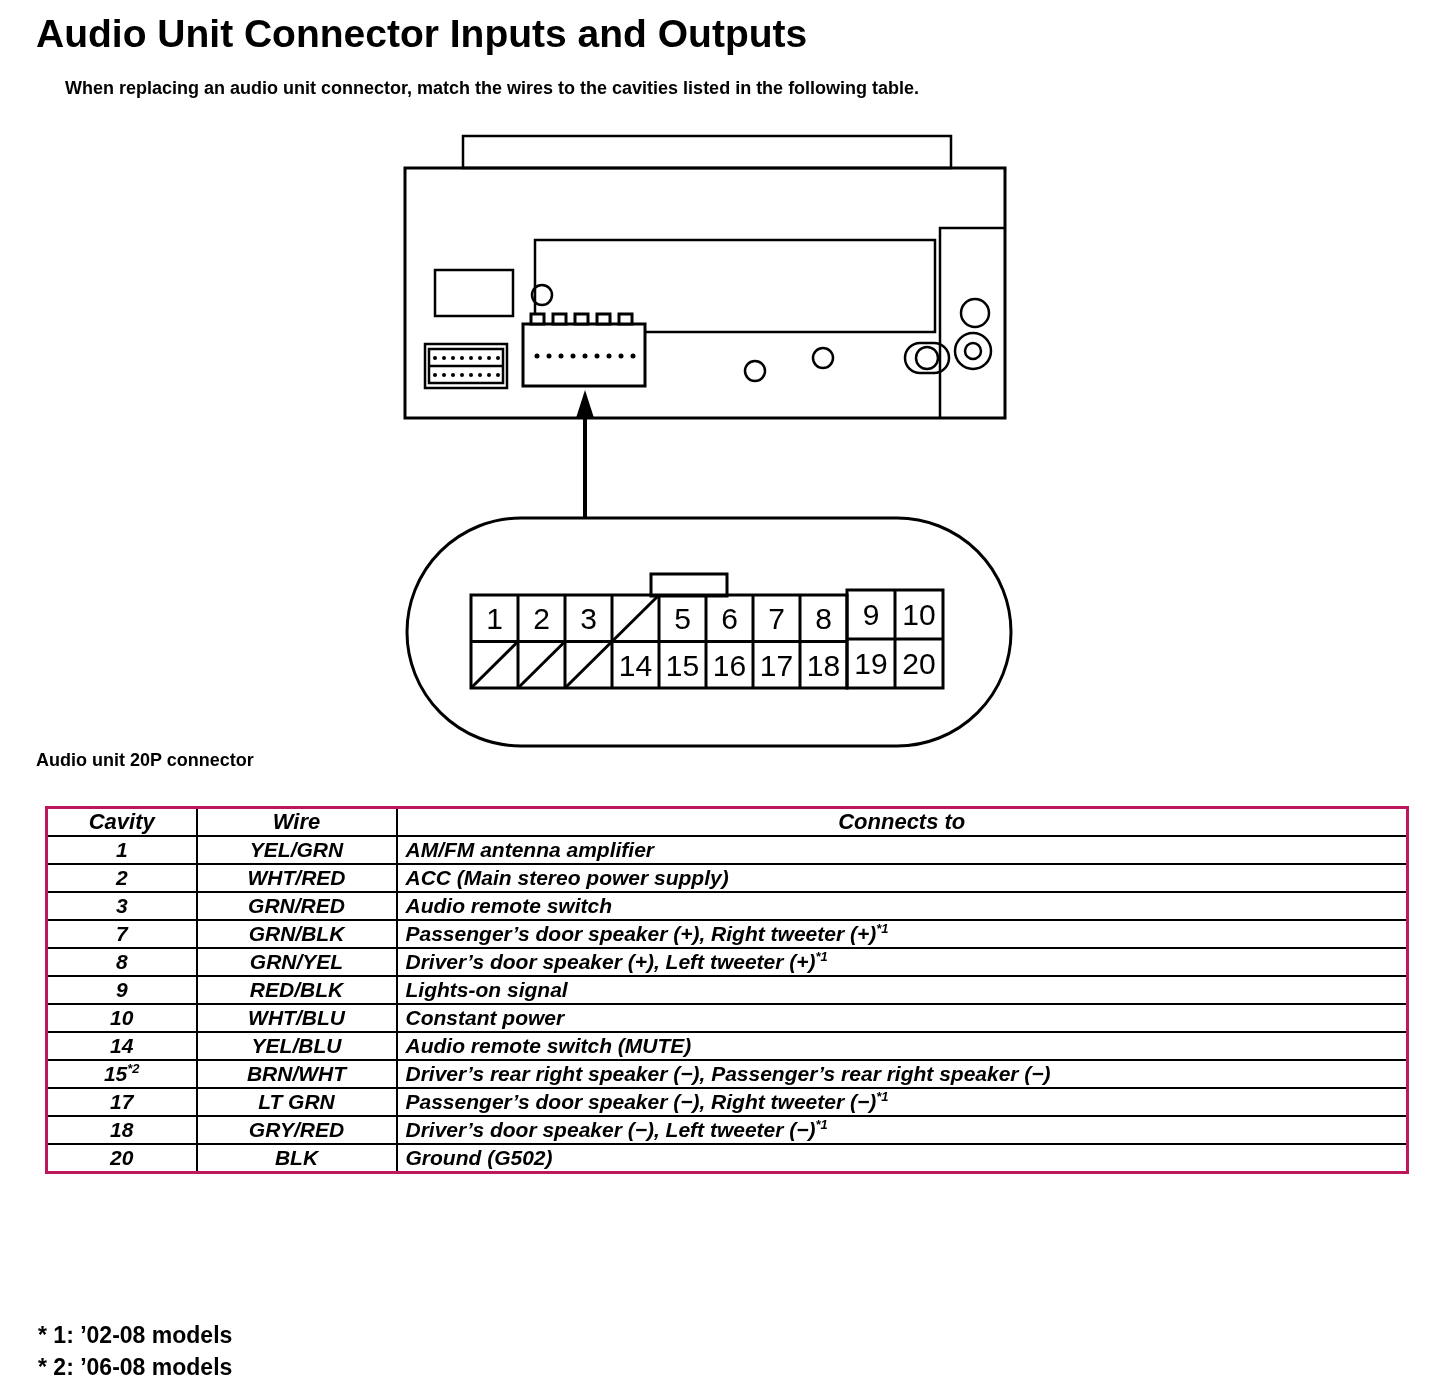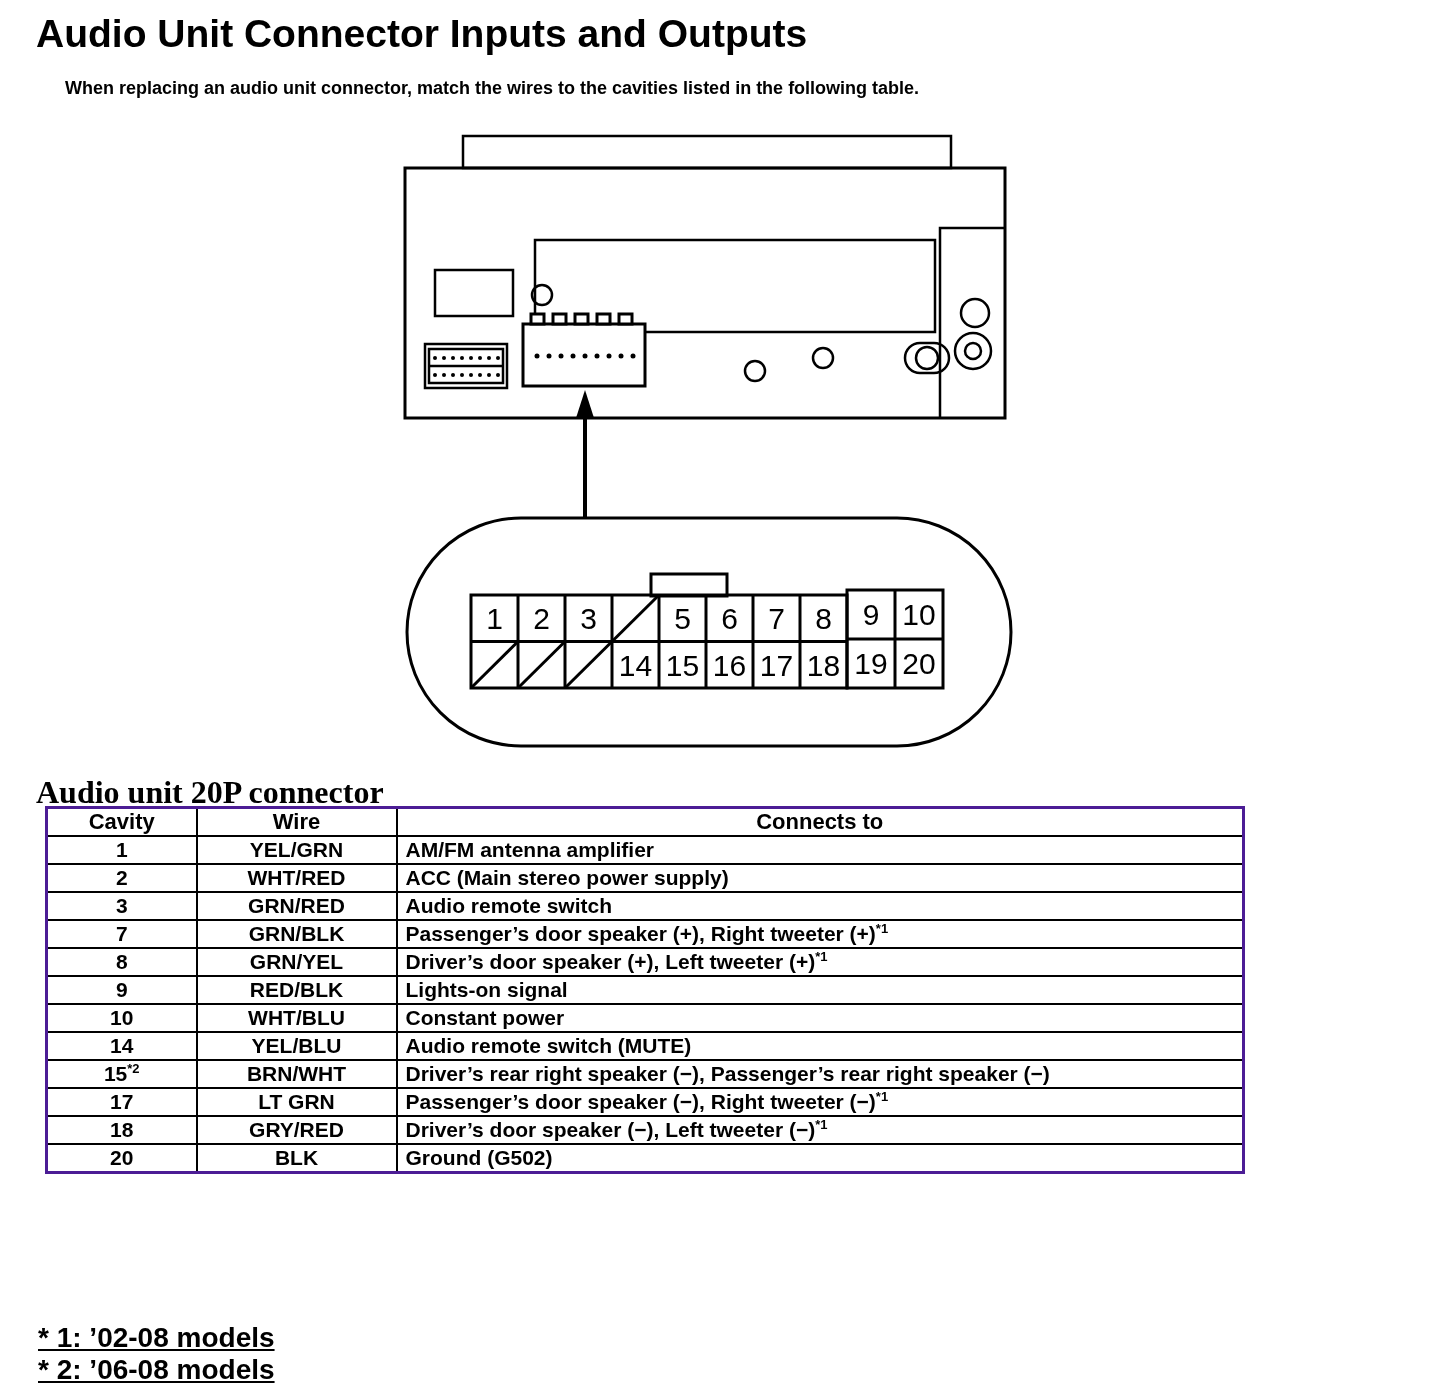--- a/index.html
+++ b/index.html
@@ -3,35 +3,35 @@
 <meta charset="utf-8">
 <style>
   html,body{margin:0;padding:0;}
   body{
     width:1440px;height:1398px;position:relative;background:#fff;color:#000;
     font-family:"Liberation Sans", sans-serif;overflow:hidden;
   }
   .title{position:absolute;left:36px;top:12px;font-size:39px;font-weight:700;}
   .intro{position:absolute;left:36px;top:78px;font-size:18px;font-weight:600;margin-left:29px;}
   .figure{position:absolute;left:395px;top:128px;width:640px;height:630px;}
-  .table-label{position:absolute;left:36px;top:774px;font-size:32px;font-weight:700;font-family:Liberation Serif, serif;}
+  .table-label{position:absolute;left:36px;top:750px;font-size:18px;font-weight:700;}
   table.pinout{
-    position:absolute;left:45px;top:806px;width:1200px;
-    border-collapse:collapse;border:3px solid #4c1d95;table-layout:fixed;
+    position:absolute;left:45px;top:806px;width:1364px;
+    border-collapse:collapse;border:3px solid #be185d;table-layout:fixed;font-style:italic;
   }
   table.pinout th, table.pinout td{
     border:2px solid #000;font-size:21px;font-weight:700;
     height:26px;padding:0 8px;line-height:1.15;white-space:nowrap;overflow:hidden;
   }
   table.pinout th{text-align:center;font-size:22px;}
   td.c-cavity{text-align:center;}
   td.c-wire{text-align:center;}
   td.c-connects{text-align:left;padding-left:12px;}
   sup{font-size:13px;font-weight:700;line-height:0;}
-  .footnote{position:absolute;left:38px;font-size:28px;font-weight:600;text-decoration:underline;}
+  .footnote{position:absolute;left:38px;font-size:23px;font-weight:600;}
   .fn-1{top:1322px;} .fn-2{top:1354px;}
   svg text{font-family:"Liberation Sans", sans-serif;}
 </style>
 </head>
 <body>
 
 <div class="title">Audio Unit Connector Inputs and Outputs</div>
 <div class="intro">When replacing an audio unit connector, match the wires to the cavities listed in the following table.</div>
 
 <div class="figure">

